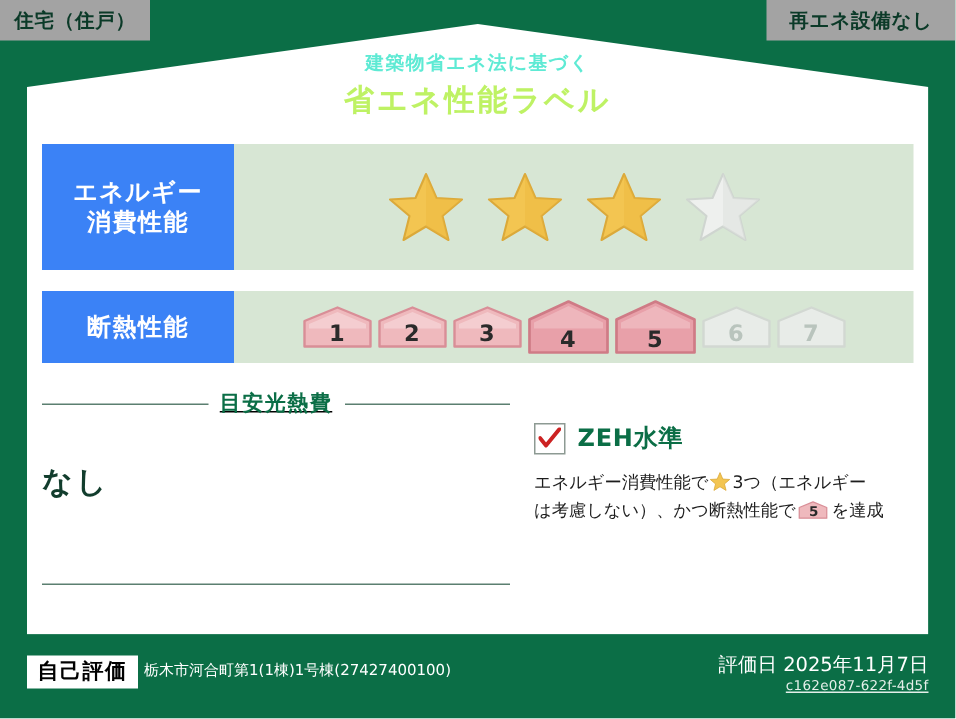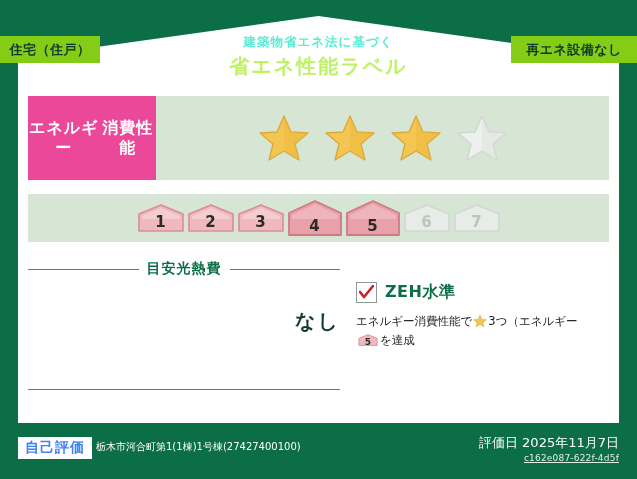--- a/index.html
+++ b/index.html
@@ -11,28 +11,27 @@
   #label-root {
     position: relative;
     width: 637px; height: 479px;
     background: #0b6e46;
     overflow: hidden;
   }
 
   
   .corner-tag {
     position: absolute;
-    background: #84cc16;
+    background: #a3a3a3;
     color: #0b3a28;
     font-weight: bold;
     font-size: 13px;
     letter-spacing: .5px;
     display: flex; align-items: center; justify-content: center;
     z-index: 6;
-    margin-top: 36px;
   }
   #tag-left  { left: 0;  top: 0; width: 100px; height: 27px; }
   #tag-right { right: 0; top: 0; width: 126px; height: 27px; }
 
   
   #house {
     position: absolute;
     left: 18px; top: 16px;
     width: 601px; height: 407px;
     background: #ffffff;
@@ -61,26 +60,26 @@
   #content {
     position: absolute;
     left: 28px; top: 96px;
     width: 581px; height: 322px;
     z-index: 5;
   }
 
   
   .perf-row { position: absolute; left: 0; display: flex; }
   .row-label {
-    background: #ec4899;
+    background: #3b82f6;
     color: #ffffff;
     font-weight: bold;
     font-size: 16px;
     letter-spacing: 1px;
-    display: flex; flex-direction: row;
+    display: flex; flex-direction: column;
     align-items: center; justify-content: center;
     text-align: center;
     line-height: 1.25;
     flex: 0 0 auto;
   }
   .row-body {
     background: #d7e6d4;
     display: flex; align-items: center;
     flex: 1 1 auto;
   }
@@ -123,31 +122,32 @@
   
   #lower { position: absolute; top: 160px; left: 0; width: 581px; height: 162px; }
 
   #cost-col {
     position: absolute; left: 0; top: 0;
     width: 312px; height: 162px;
   }
   #cost-head {
     display: flex; align-items: center; gap: 8px;
     margin-top: 4px;
+    text-decoration: underline;
   }
   #cost-head .rule {
     flex: 1 1 auto; height: 1px; background: #5b7f70;
   }
   #cost-head .htxt {
     font-size: 14px; font-weight: bold; color: #0b6e46; letter-spacing: 1px;
     white-space: nowrap;
   }
   #cost-value {
     margin-top: 30px;
-    text-align: right;
+    text-align: left;
     font-size: 20px; font-weight: bold; color: #123d2d;
     letter-spacing: 2px;
   }
   #cost-rule-bottom {
     position: absolute; left: 0; bottom: 28px;
     width: 312px; height: 1px; background: #5b7f70;
   }
 
   #zeh-col {
     position: absolute; left: 328px; top: 26px;
@@ -184,21 +184,21 @@
 
   
   #footer {
     position: absolute; left: 0; bottom: 0;
     width: 637px; height: 56px;
     z-index: 7;
     color: #ffffff;
   }
   #self-eval {
     position: absolute; left: 18px; top: 14px;
-    background: #ffffff; color: #3b82f6;
+    background: #ffffff; color: #000000;
     font-weight: bold; font-size: 14px; letter-spacing: 1px;
     padding: 2px 7px;
   }
   #address {
     position: absolute; left: 96px; top: 17px;
     font-size: 10px; color: #ffffff; letter-spacing: 0;
     white-space: nowrap;
   }
   #eval-date {
     position: absolute; right: 18px; top: 11px;
@@ -250,20 +250,21 @@
         </svg>
         <div class="star-gap"></div>
         <svg class="star" viewBox="0 0 52 50">
           <polygon points="26,3 33,19 50,20 37,31 41,47 26,38 11,47 15,31 2,20 19,19" fill="#eef0ee" stroke="#cfd5d0" stroke-width="1.4" stroke-linejoin="round"></polygon>
           <polygon points="26,3 33,19 50,20 37,31 41,47 26,38" fill="#dfe3df" opacity=".6"></polygon>
         </svg>
       </div>
     </div>
 
     <div id="row-insul" class="perf-row">
+      <div class="row-label">断熱性能</div>
       <div class="row-body">
 
         <div class="ins-badge ins-sm">
           <svg viewBox="0 0 48 30" width="48" height="30">
             <polygon points="24,2 46,11 46,28 2,28 2,11" fill="#efb9bd" stroke="#d98e97" stroke-width="1.6" stroke-linejoin="round"></polygon>
             <polygon points="24,5 43,13 43,16 5,16 5,13" fill="#f6d4d7" opacity=".75"></polygon>
           </svg>
           <span>1</span>
         </div>
 
@@ -333,21 +334,21 @@
           <div id="zeh-check">
             <svg width="15" height="15" viewBox="0 0 15 15">
               <polyline points="1,7 5,12 14,1" fill="none" stroke="#cc2222" stroke-width="2.6" stroke-linecap="round" stroke-linejoin="round"></polyline>
             </svg>
           </div>
           <div id="zeh-title">ZEH水準</div>
         </div>
         <div id="zeh-desc">
           <span>エネルギー消費性能で</span><svg class="inline-star" width="14" height="14" viewBox="0 0 52 50">
               <polygon points="26,3 33,19 50,20 37,31 41,47 26,38 11,47 15,31 2,20 19,19" fill="#f3c551" stroke="#dba93a" stroke-width="2" stroke-linejoin="round"></polygon>
-            </svg><span>3つ（エネルギー</span><br><span class="inline-ins"><svg width="20" height="14" viewBox="0 0 48 30">
+            </svg><span>3つ（エネルギー</span><br><span>は考慮しない）、かつ断熱性能で</span><span class="inline-ins"><svg width="20" height="14" viewBox="0 0 48 30">
                 <polygon points="24,2 46,11 46,28 2,28 2,11" fill="#efb9bd" stroke="#d98e97" stroke-width="2" stroke-linejoin="round"></polygon>
               </svg><i>5</i></span><span>を達成</span>
         </div>
       </div>
 
     </div>
   </div>
 
   <div id="footer">
     <div id="self-eval">自己評価</div>

